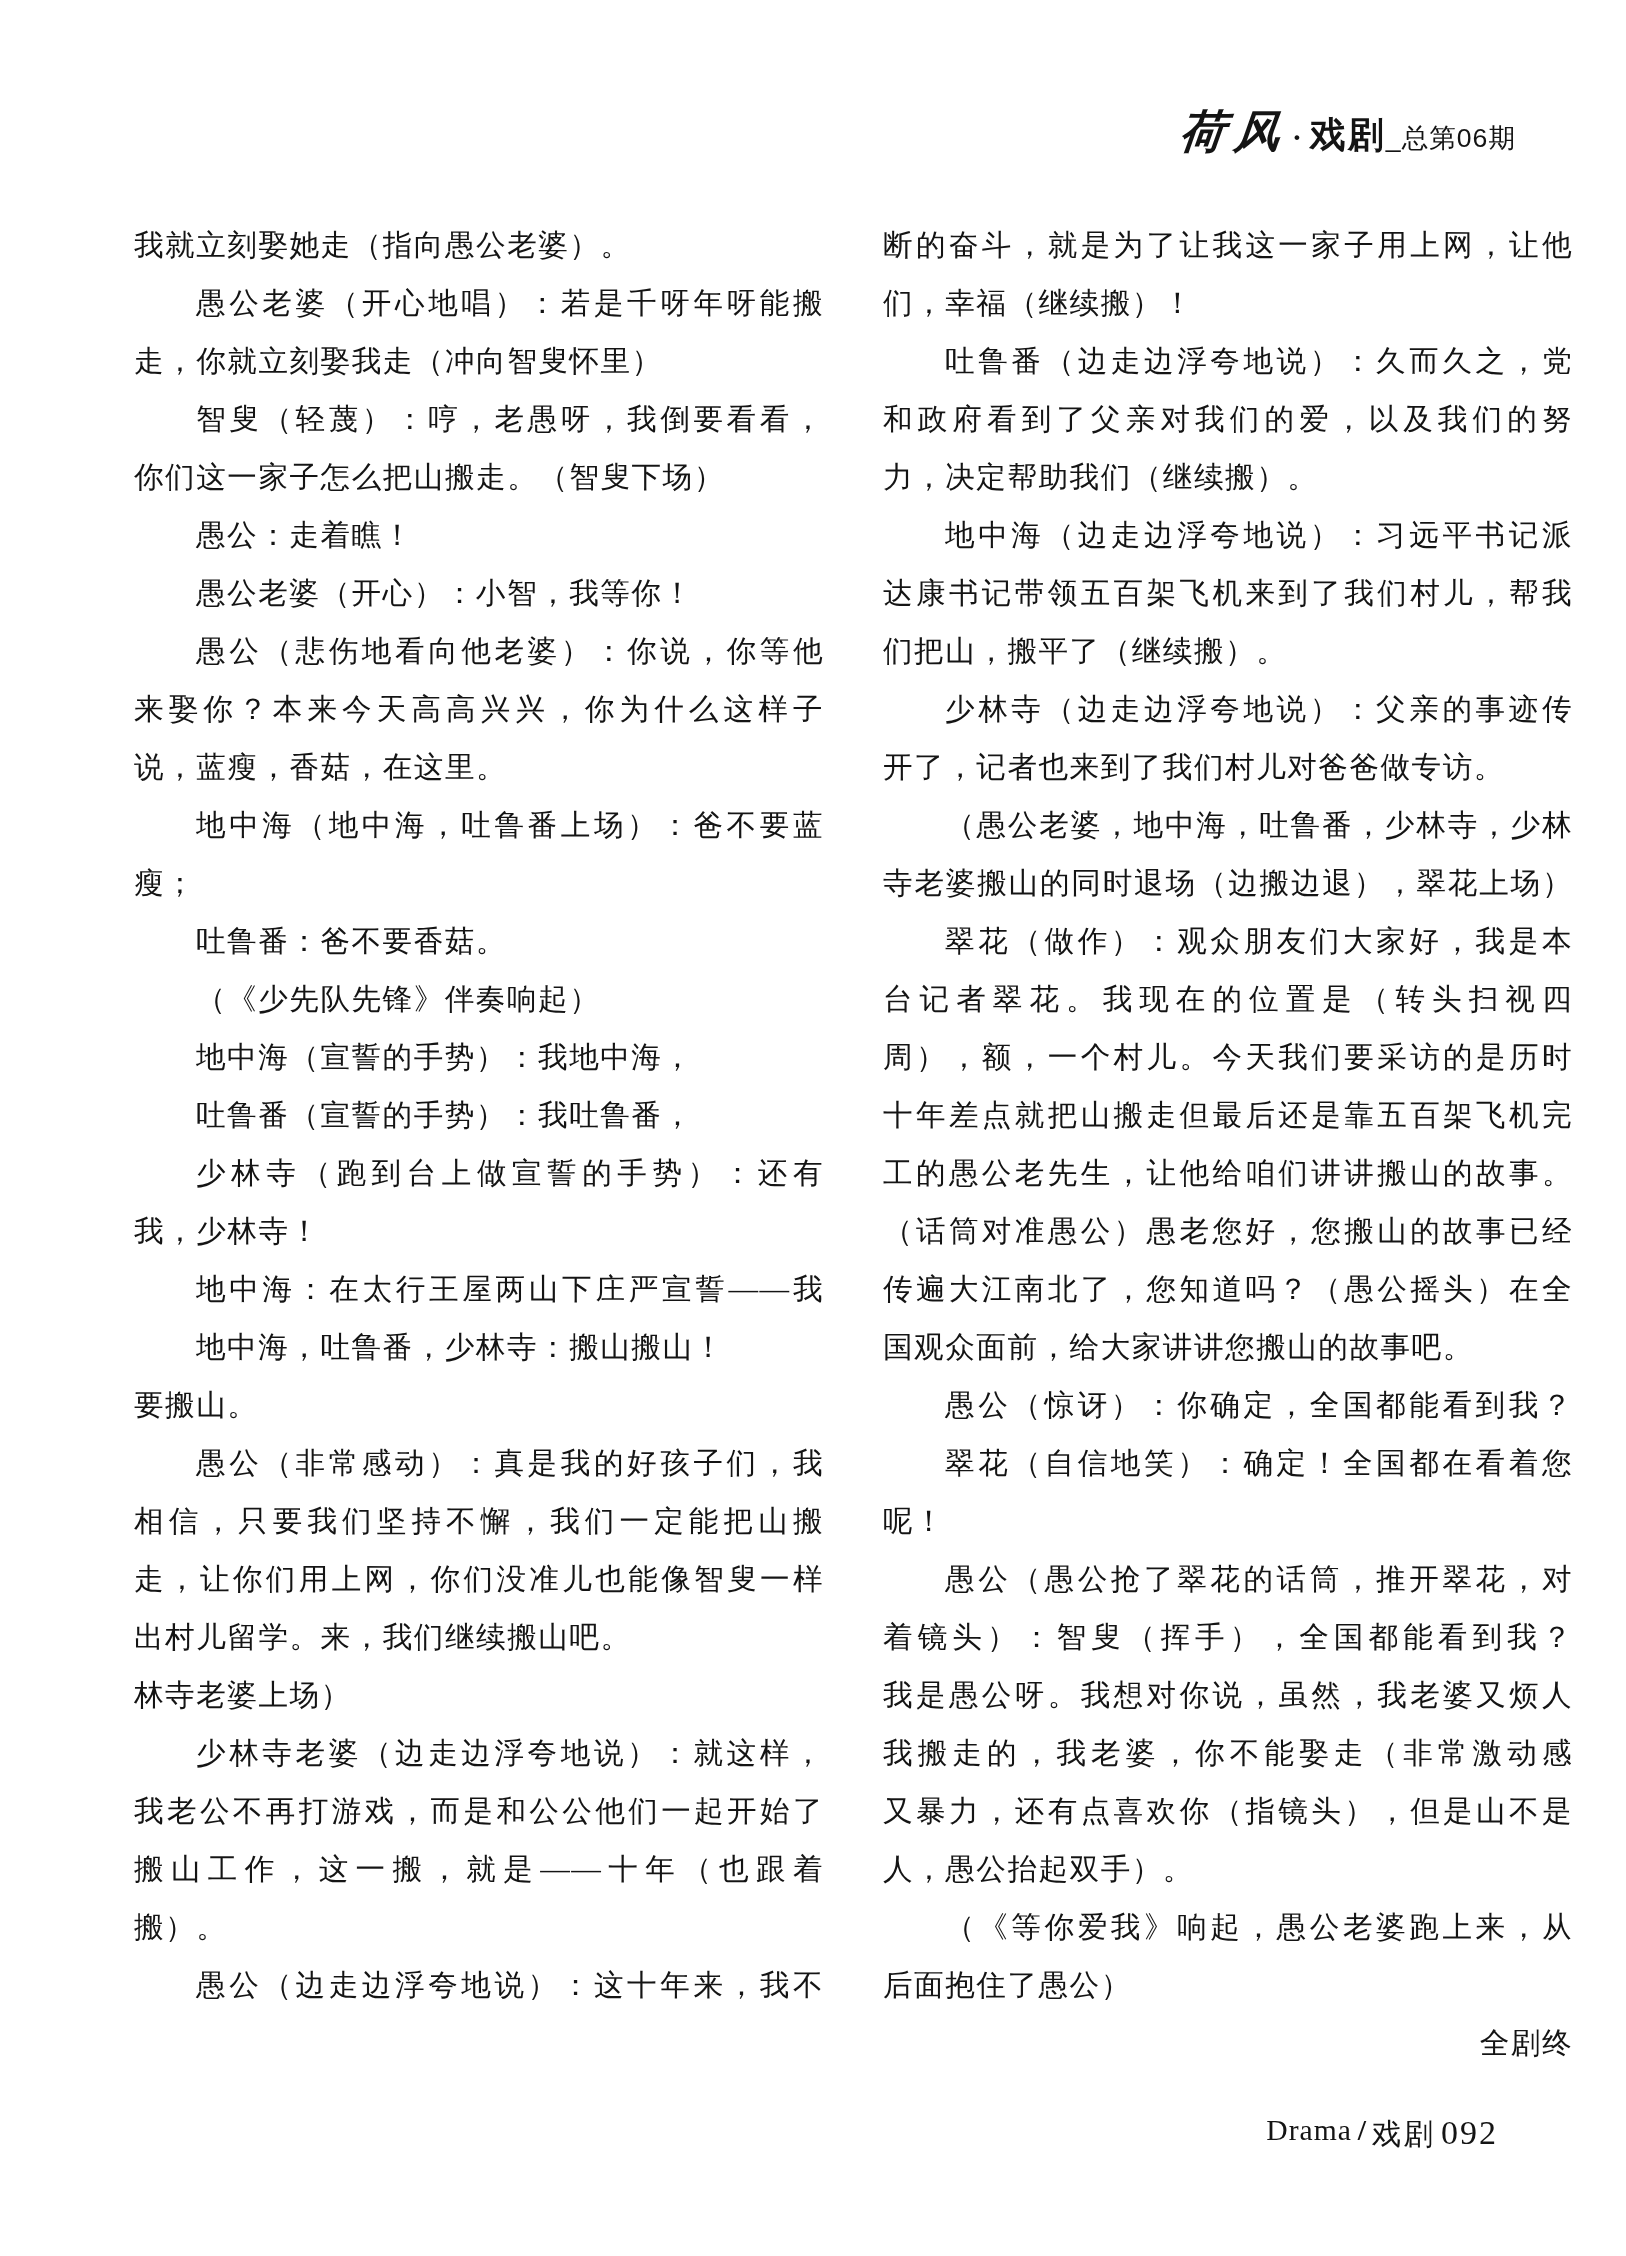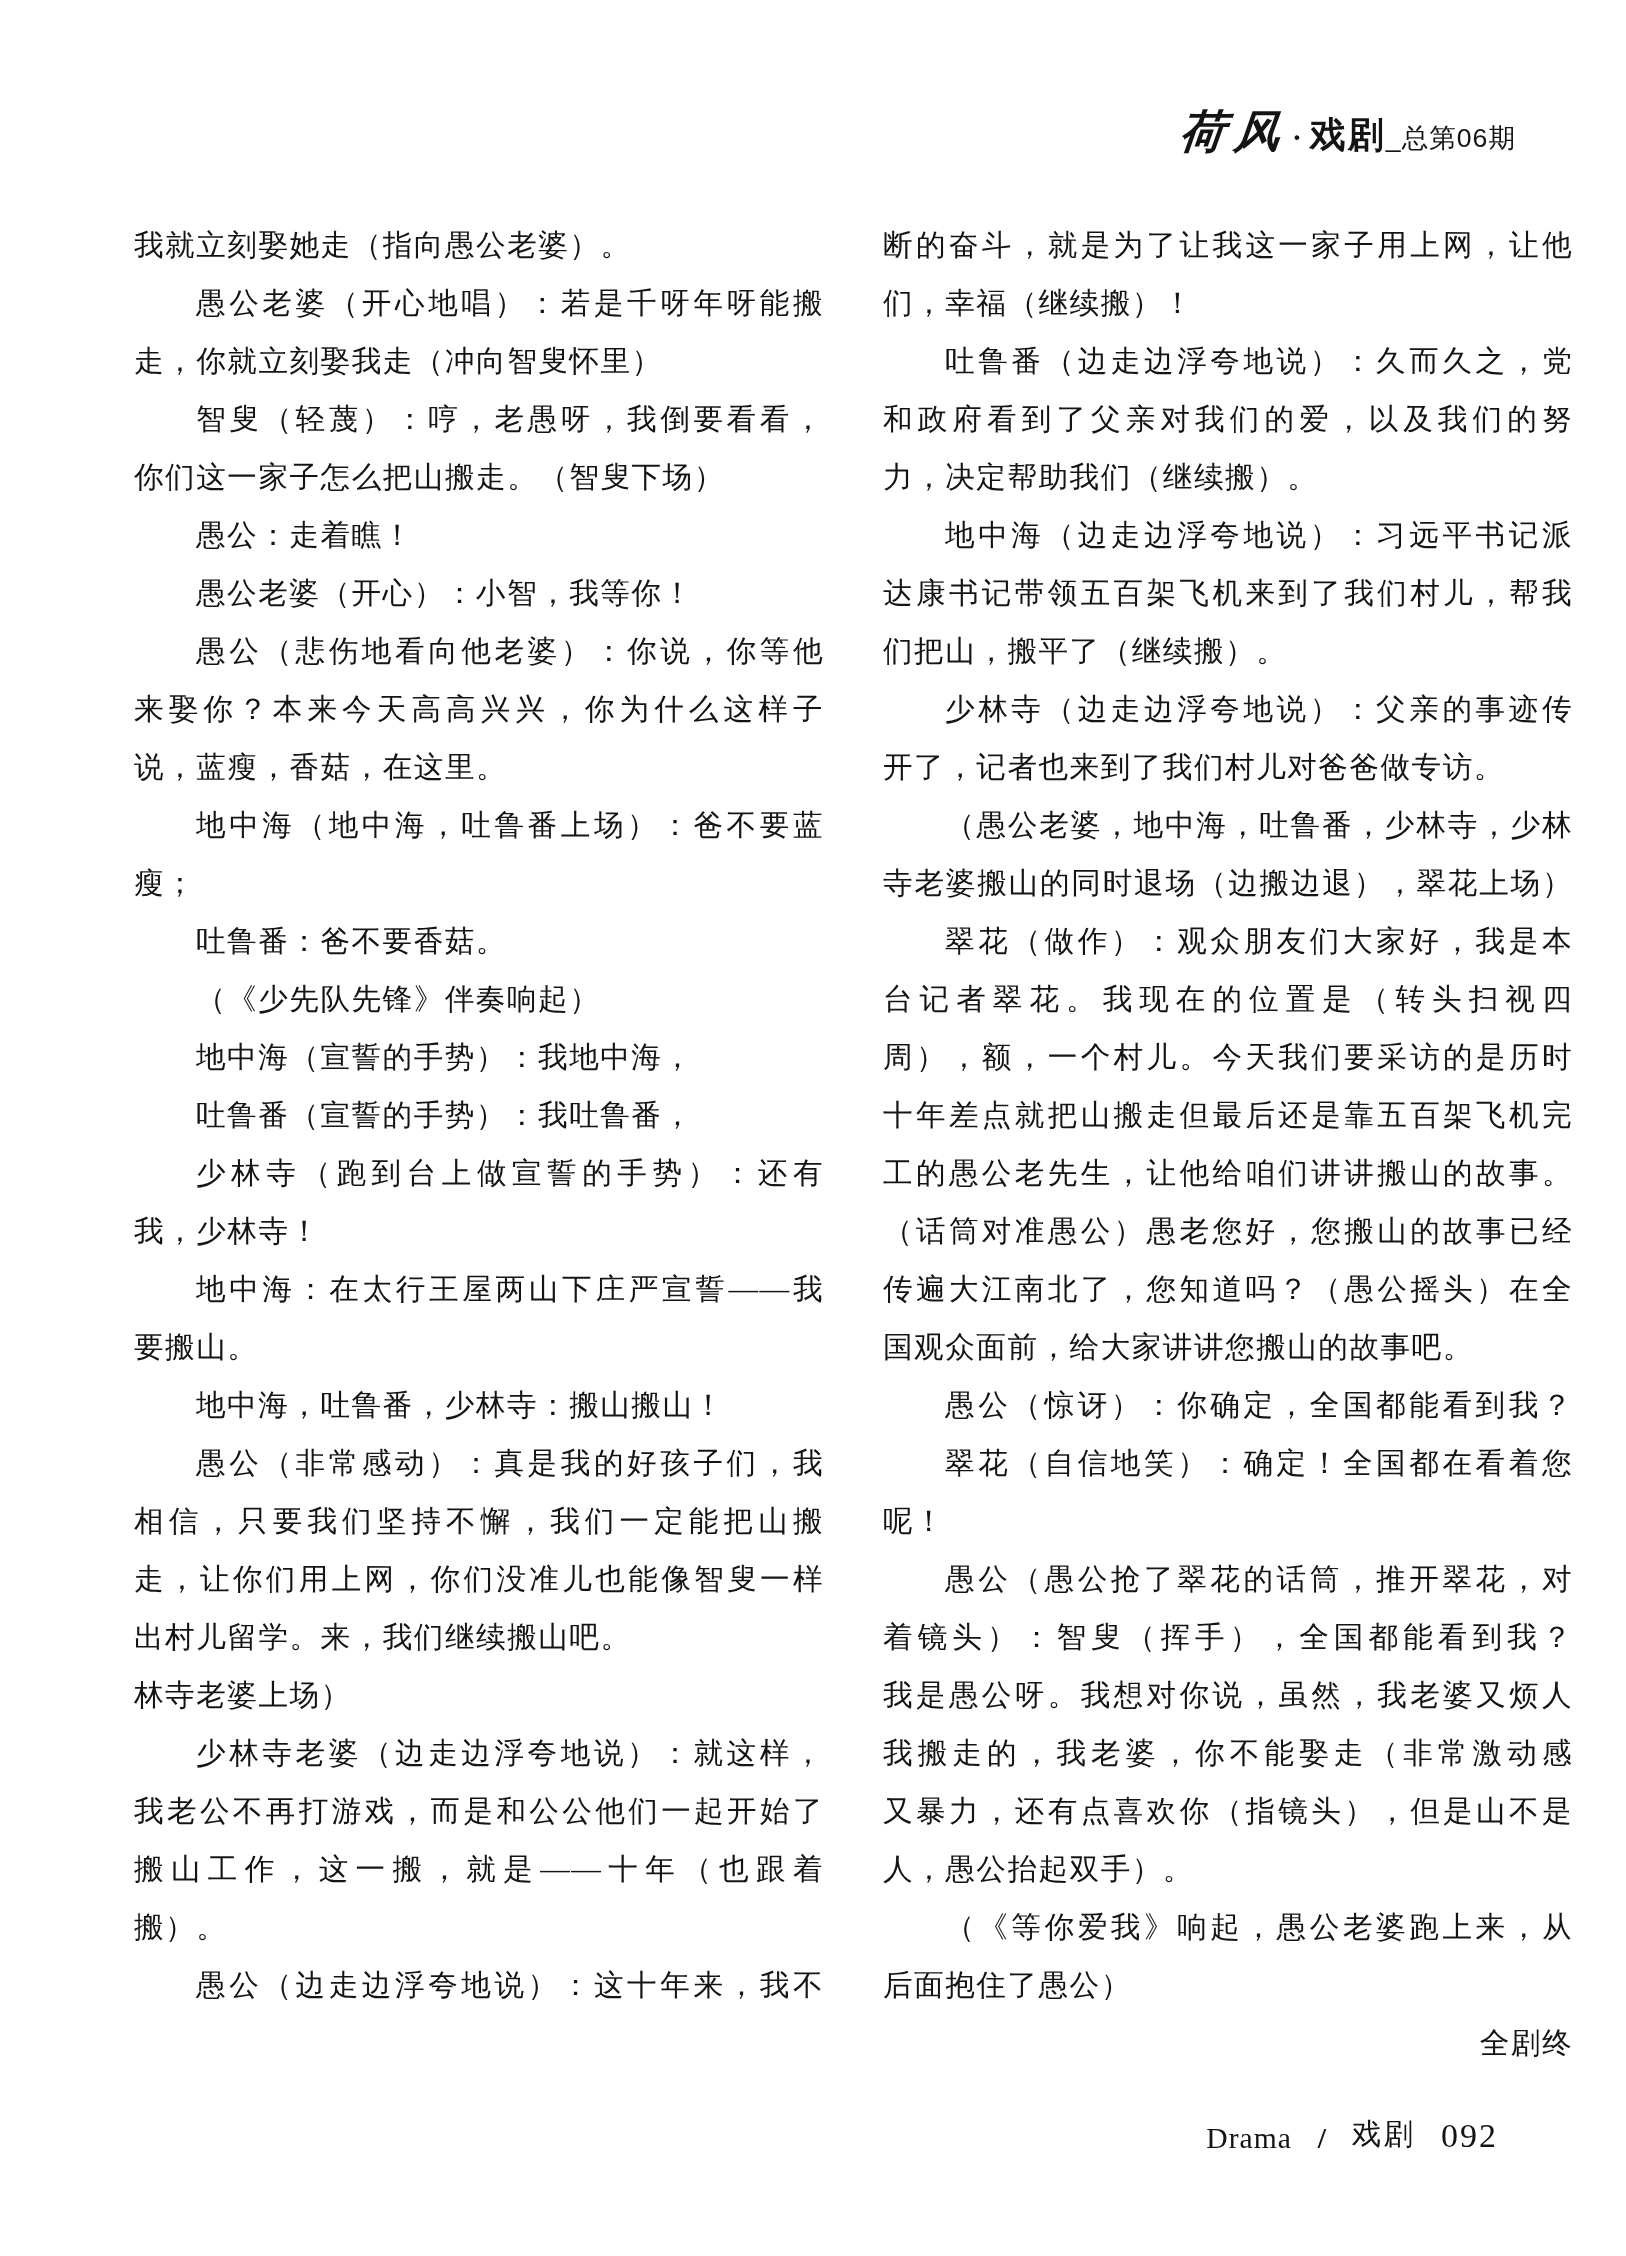--- a/index.html
+++ b/index.html
@@ -76,24 +76,23 @@
   }
   .line.indent { text-indent: 62px; }
   .line.right  { text-align: right; text-align-last: right; }
 
   
   .footer {
     position: absolute;
     top: 2114px;
     right: 128px;
     display: flex;
-    align-items: flex-end;
+    align-items: flex-start;
     white-space: nowrap;
     font-size: 29.6px;
-    gap: 20px;
   }
   .footer .en { letter-spacing: 1px; }
   .footer .slash { margin: 0 5.9px; font-weight: bold; }
   .footer .cn { letter-spacing: 2px; }
   .footer .page-num {
     font-size: 34px;
     margin-left: 6px;
     letter-spacing: 2px;
     font-family: Liberation Serif, serif;
   }
@@ -123,22 +122,22 @@
       <div class="line">说，蓝瘦，香菇，在这里。</div>
       <div class="line indent full">地中海（地中海，吐鲁番上场）：爸不要蓝</div>
       <div class="line">瘦；</div>
       <div class="line indent">吐鲁番：爸不要香菇。</div>
       <div class="line indent">（《少先队先锋》伴奏响起）</div>
       <div class="line indent">地中海（宣誓的手势）：我地中海，</div>
       <div class="line indent">吐鲁番（宣誓的手势）：我吐鲁番，</div>
       <div class="line indent full">少林寺（跑到台上做宣誓的手势）：还有</div>
       <div class="line">我，少林寺！</div>
       <div class="line indent full">地中海：在太行王屋两山下庄严宣誓——我</div>
+      <div class="line indent">地中海，吐鲁番，少林寺：搬山搬山！</div>
       <div class="line">要搬山。</div>
-      <div class="line indent">地中海，吐鲁番，少林寺：搬山搬山！</div>
       <div class="line indent full">愚公（非常感动）：真是我的好孩子们，我</div>
       <div class="line full">相信，只要我们坚持不懈，我们一定能把山搬</div>
       <div class="line full">走，让你们用上网，你们没准儿也能像智叟一样</div>
       <div class="line">出村儿留学。来，我们继续搬山吧。</div>
       <div class="line">林寺老婆上场）</div>
       <div class="line indent full">少林寺老婆（边走边浮夸地说）：就这样，</div>
       <div class="line full">我老公不再打游戏，而是和公公他们一起开始了</div>
       <div class="line full">搬山工作，这一搬，就是——十年（也跟着</div>
       <div class="line">搬）。</div>
       <div class="line indent full">愚公（边走边浮夸地说）：这十年来，我不</div>

